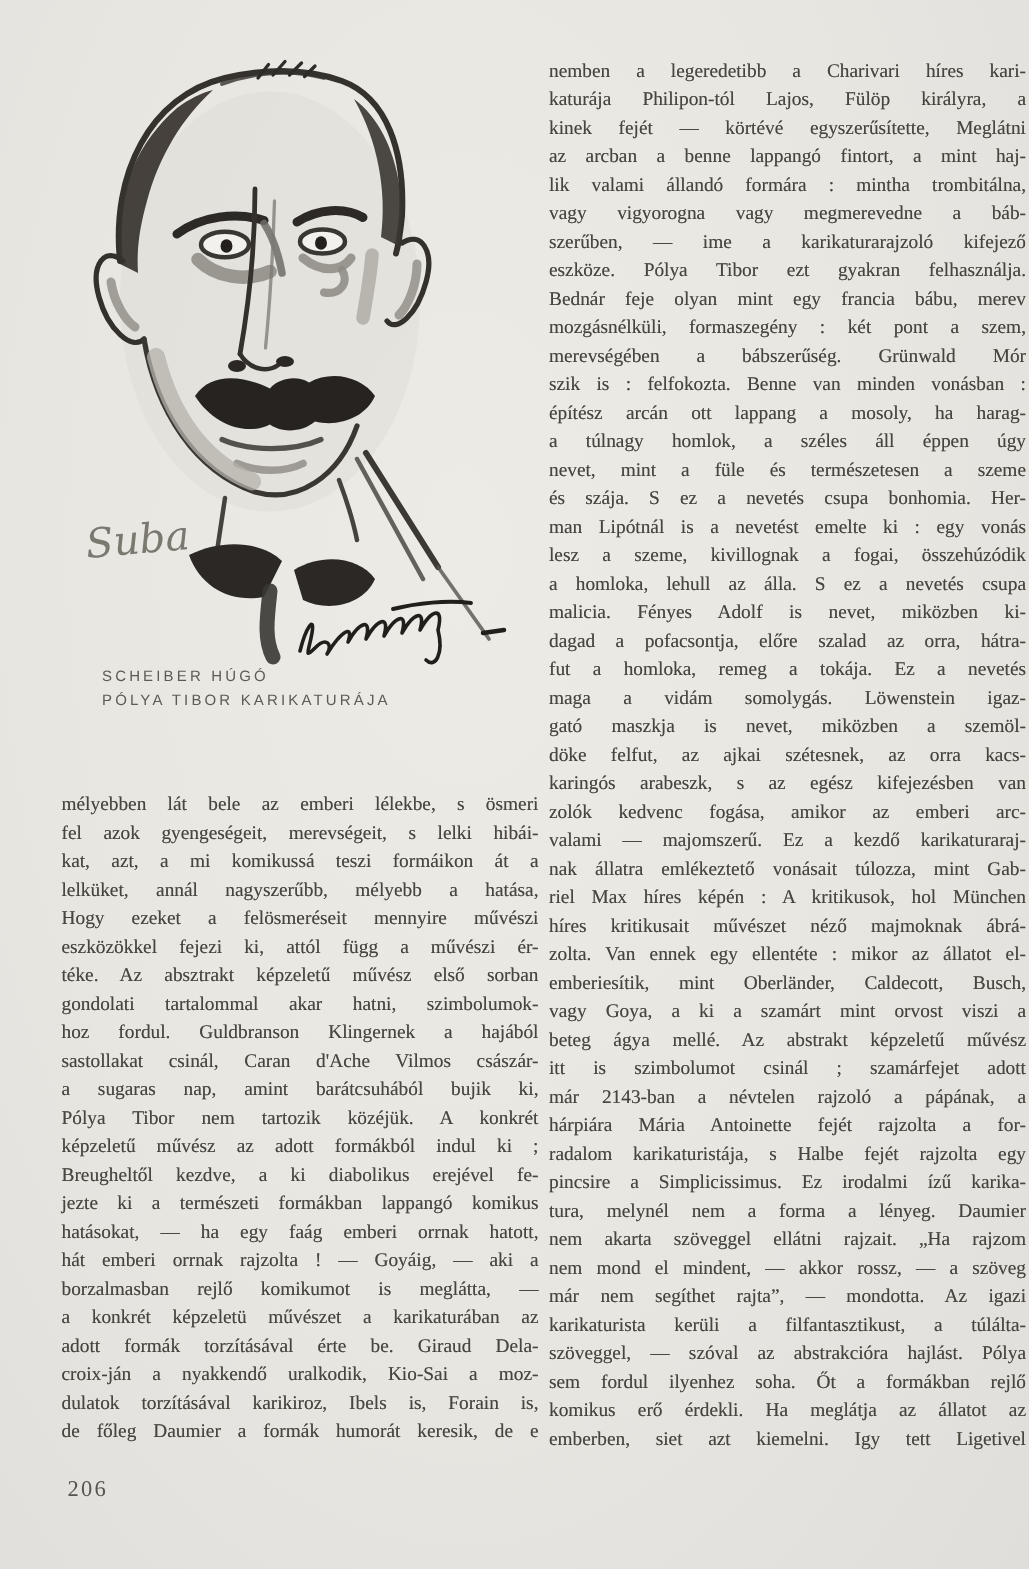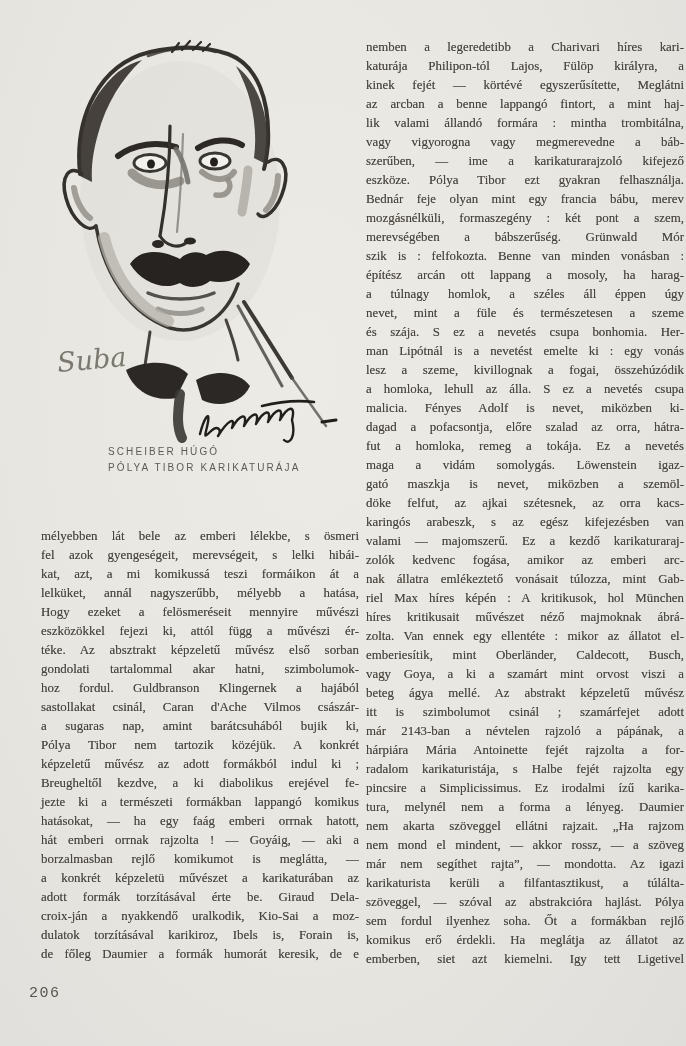--- a/index.html
+++ b/index.html
@@ -10,34 +10,33 @@
       radial-gradient(ellipse at 45% 35%, #edebe6 0%, #e8e6e1 55%, #e0deda 100%);
     font-family:"Liberation Serif", serif;
     color:#47443e;
   }
   .figure-block{position:absolute;left:30px;top:6px;width:325px;height:438px;}
   .caption{
     position:absolute;left:68px;top:444px;
     font-family:"Liberation Sans", sans-serif;
     font-size:10px;line-height:15.5px;letter-spacing:2.1px;
     color:#5d5b54;
-    margin-left:40px;
   }
   .col{position:absolute;width:318px;}
   .col-left{left:41px;top:527px;}
   .col-right{left:366px;top:38px;}
   .text-line{
     height:19px;line-height:19px;font-size:12.9px;
     text-align:justify;text-align-last:justify;
     color:#48453e;text-shadow:0 0 0.4px rgba(70,66,58,.55);
     white-space:normal;overflow:visible;
   }
   .page-number{
-    position:absolute;left:29px;top:985px;
-    font-family:Liberation Mono, monospace;
+    position:absolute;left:45px;top:985px;
+    font-family:Liberation Serif, serif;
     font-size:15px;letter-spacing:1.5px;color:#56544e;
   }
   svg{display:block;}
 </style>
 </head>
 <body>
 
 <div class="page">
 
   <div class="figure-block">
@@ -152,22 +151,22 @@
       <div class="text-line">man Lipótnál is a nevetést emelte ki : egy vonás</div>
       <div class="text-line">lesz a szeme, kivillognak a fogai, összehúzódik</div>
       <div class="text-line">a homloka, lehull az álla. S ez a nevetés csupa</div>
       <div class="text-line">malicia. Fényes Adolf is nevet, miközben ki-</div>
       <div class="text-line">dagad a pofacsontja, előre szalad az orra, hátra-</div>
       <div class="text-line">fut a homloka, remeg a tokája. Ez a nevetés</div>
       <div class="text-line">maga a vidám somolygás. Löwenstein igaz-</div>
       <div class="text-line">gató maszkja is nevet, miközben a szemöl-</div>
       <div class="text-line">döke felfut, az ajkai szétesnek, az orra kacs-</div>
       <div class="text-line">karingós arabeszk, s az egész kifejezésben van</div>
+      <div class="text-line">zolók kedvenc fogása, amikor az emberi arc-</div>
       <div class="text-line">valami — majomszerű. Ez a kezdő karikaturaraj-</div>
-      <div class="text-line">zolók kedvenc fogása, amikor az emberi arc-</div>
       <div class="text-line">nak állatra emlékeztető vonásait túlozza, mint Gab-</div>
       <div class="text-line">riel Max híres képén : A kritikusok, hol München</div>
       <div class="text-line">híres kritikusait művészet néző majmoknak ábrá-</div>
       <div class="text-line">zolta. Van ennek egy ellentéte : mikor az állatot el-</div>
       <div class="text-line">emberiesítik, mint Oberländer, Caldecott, Busch,</div>
       <div class="text-line">vagy Goya, a ki a szamárt mint orvost viszi a</div>
       <div class="text-line">beteg ágya mellé. Az abstrakt képzeletű művész</div>
       <div class="text-line">itt is szimbolumot csinál ; szamárfejet adott</div>
       <div class="text-line">már 2143-ban a névtelen rajzoló a pápának, a</div>
       <div class="text-line">hárpiára Mária Antoinette fejét rajzolta a for-</div>

